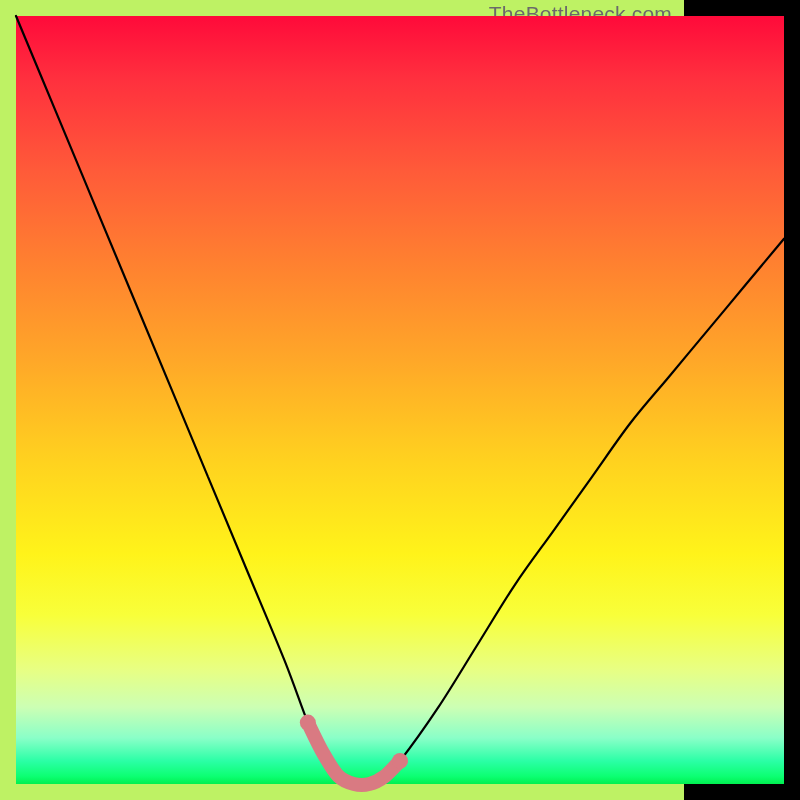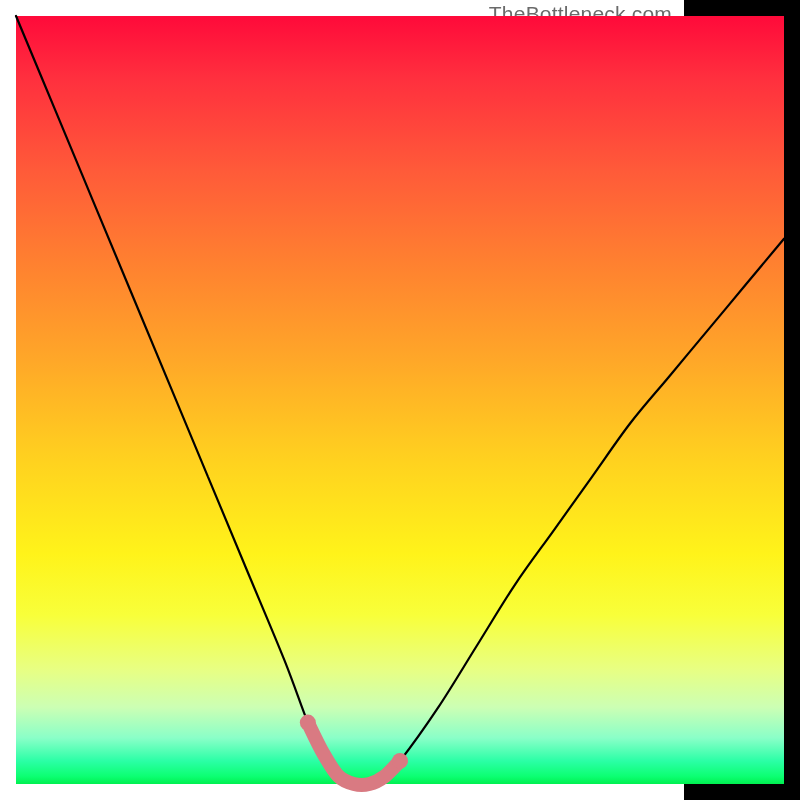--- a/index.html
+++ b/index.html
@@ -8,21 +8,21 @@
     width: 800px;
     height: 800px;
     background: #000;
     overflow: hidden;
     font-family: Arial, Helvetica, sans-serif;
   }
   .frame {
     position: relative;
     width: 684px;
     height: 800px;
-    background: #ffffff;
+    background: #bef264;
   }
   .plot-area {
     position: absolute;
     left: 16px;
     top: 16px;
     width: 768px;
     height: 768px;
     background: linear-gradient(to bottom,
       #ff0a3a 0%,
       #ff2f3e 8%,

